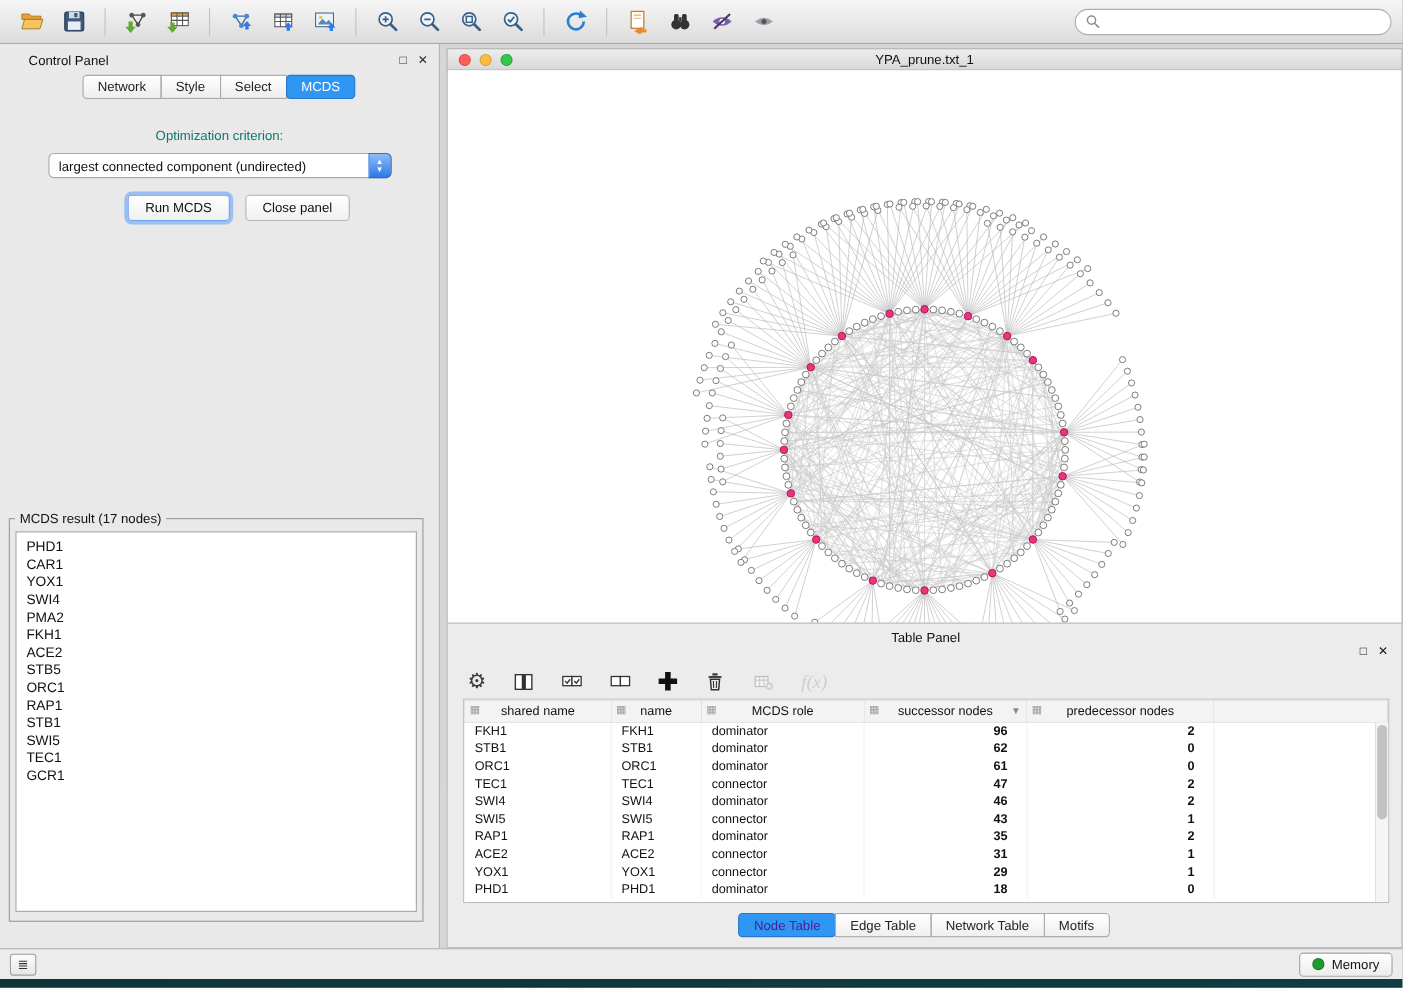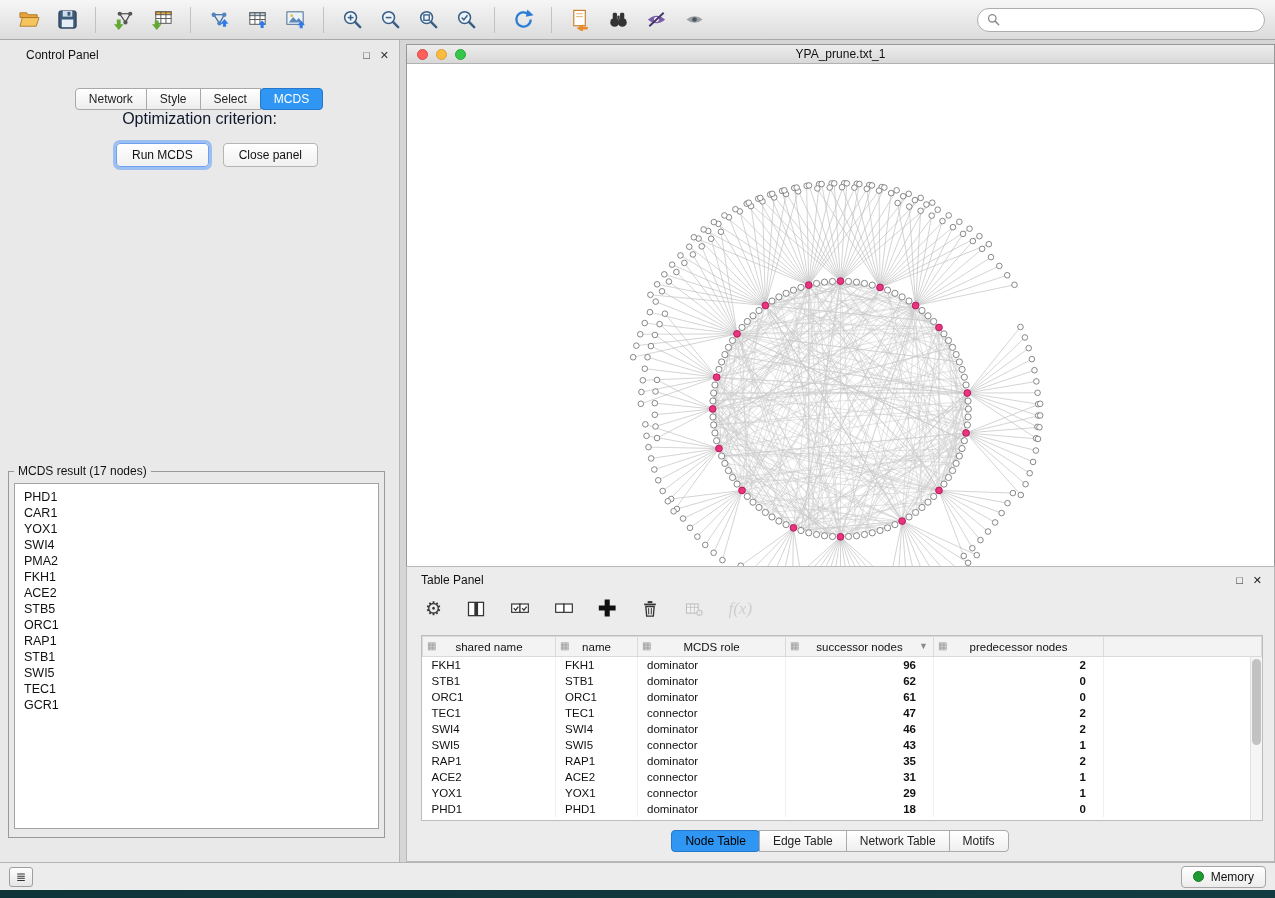--- a/index.html
+++ b/index.html
@@ -26,27 +26,27 @@
 
   
   .main { position:absolute; top:40px; left:0; right:0; bottom:28px; background:#d6d6d6; }
 
   
   .control-panel { position:absolute; top:0; bottom:0; left:0; width:400px; background:#e9e9e9;
     border-right:1px solid #b5b5b5; }
   .panel-titlebar { display:flex; align-items:center; padding:8px 10px 4px 26px; font-size:12px; color:#111; }
   .panel-titlebar .win-icons { margin-left:auto; display:flex; gap:10px; color:#333; font-size:11px; }
   .win-btn { cursor:default; line-height:11px; }
-  .cp-tabs { display:flex; justify-content:center; margin-top:22px;text-align:center; }
+  .cp-tabs { display:flex; justify-content:center; margin-top:2px;text-align:center; }
   .cp-tab { font-size:12px; padding:3px 13px; border:1px solid #a9a9a9;
     background:linear-gradient(#ffffff,#ededed); margin-left:-1px; color:#222; }
   .cp-tab:first-child { border-radius:4px 0 0 4px; }
   .cp-tab:last-child { border-radius:0 4px 4px 0; }
   .cp-tab.active { background:#2f96f3; color:#fff; border-color:#2577c9; border-radius:4px; }
-  .opt-label { text-align:center; font-size:16px; color:#0f172a; }
+  .opt-label { text-align:center; font-size:12px; margin-top:26px; color:#0f766e; }
   .dropdown { width:312px; margin:9px auto 0 auto; height:23px; border:1px solid #ababab; border-radius:5px;
     background:#fff; display:flex; align-items:center; font-size:12px; padding-left:9px; position:relative; color:#111; }
   .dropdown .stepper { position:absolute; right:-1px; top:-1px; bottom:-1px; width:21px;
     border-radius:0 5px 5px 0; background:linear-gradient(#8cbdfa,#2d7ae8);
     display:flex; flex-direction:column; align-items:center; justify-content:center;
     color:#fff; font-size:7px; line-height:7px; border:1px solid #2d6dc9; }
   .btn-row { display:flex; justify-content:center; gap:14px; margin-top:15px;padding-left:35px; }
   button.std { font:12px "Liberation Sans", sans-serif; padding:4px 15px;
     background:linear-gradient(#ffffff,#f0f0f0); border:1px solid #b5b5b5; border-radius:4px; color:#111; }
   button.std.focus-ring { box-shadow:0 0 0 3px rgba(90,157,246,.55); border-color:#6f9ff0; }
@@ -69,21 +69,21 @@
   .dot.red { background:#ff605c; border:1px solid #d94a44; }
   .dot.yellow { background:#fdbc40; border:1px solid #d8a133; }
   .dot.green { background:#34c749; border:1px solid #2aa63c; }
   .net-title { margin:0 auto; font-size:12px; color:#111; }
   .net-canvas { position:absolute; top:19px; left:0; right:0; bottom:0; background:#fff; }
   .net-canvas svg { width:100%; height:100%; display:block; }
 
   
   .table-panel { position:absolute; top:526px; left:2px; right:0; bottom:0; background:#ececec;
     border:1px solid #b9b9b9; }
-  .tp-titlebar { display:flex; align-items:center; padding:6px 12px 2px 14px; font-size:12px; color:#111; }
+  .tp-titlebar { display:flex; align-items:center; padding:6px 12px 2px 14px; font-size:12px; color:#111;flex-direction:column; }
   .tp-titlebar .win-icons { margin-left:auto; display:flex; gap:10px; font-size:11px; color:#222; }
   .tp-toolbar { height:36px; display:flex; align-items:center; gap:24px; padding:0 18px; margin-top:2px; }
   .ticon { display:flex; align-items:center; justify-content:center; background:none; border:none; height:28px; }
   .ticon svg { width:20px; height:20px; }
   .gear-glyph { font-size:19px; color:#3c3c3c; line-height:20px; }
   .plus-glyph { font-size:22px; font-weight:bold; color:#111; line-height:20px; }
   .fx-glyph { font-family:"Liberation Serif", serif; font-style:italic; font-size:17px; color:#a9a9a9; }
   .disabled-icon { opacity:.45; }
 
   .table-wrap { position:absolute; top:68px; left:14px; right:11px; bottom:40px;
@@ -99,21 +99,21 @@
   .node-table td.num { text-align:right; padding-right:17px;font-weight:bold; }
   .vscroll { position:absolute; top:21px; right:0; bottom:0; width:12px; background:#f5f5f5;
     border-left:1px solid #e0e0e0; }
   .vthumb { position:absolute; top:2px; left:1px; width:9px; height:86px; background:#c2c2c2; border-radius:5px; }
 
   .bottom-tabs { position:absolute; bottom:9px; left:0; right:0; display:flex; justify-content:center; }
   .bt-tab { font-size:12px; padding:3px 13px; border:1px solid #ababab;
     background:linear-gradient(#ffffff,#efefef); margin-left:-1px; color:#222; }
   .bt-tab:first-child { border-radius:4px 0 0 4px; }
   .bt-tab:last-child { border-radius:0 4px 4px 0; }
-  .bt-tab.active { background:#2f96f3; color:#000000; border-color:#2577c9; border-radius:4px; }
+  .bt-tab.active { background:#2f96f3; color:#4c1d95; border-color:#2577c9; border-radius:4px; }
 
   
   .statusbar { position:absolute; left:0; right:0; bottom:0; height:28px; background:#ececec;
     border-top:1px solid #b4b4b4; display:flex; align-items:center; padding:0 9px; }
   .menu-btn { width:24px; height:20px; border:1px solid #9e9e9e; border-radius:3px;
     background:linear-gradient(#fdfdfd,#e6e6e6); font-size:12px; line-height:12px; color:#333;
     display:flex; align-items:center; justify-content:center; }
   .memory-btn { margin-left:auto; display:flex; align-items:center; gap:7px;
     border:1px solid #a5a5a5; border-radius:4px; background:linear-gradient(#ffffff,#ececec);
     padding:2px 11px; font-size:12px; color:#111; height:22px; }
@@ -282,20 +282,27 @@
           <span class="win-btn">✕</span>
         </span>
       </div>
       <div class="cp-tabs" id="cp-tabs">
           <div class="cp-tab">Network</div>
           <div class="cp-tab">Style</div>
           <div class="cp-tab">Select</div>
           <div class="cp-tab active">MCDS</div>
         </div>
       <div class="opt-label">Optimization criterion:</div>
+      <div class="dropdown">
+        <span>largest connected component (undirected)</span>
+        <span class="stepper">
+            <span>▲</span>
+            <span>▼</span>
+          </span>
+      </div>
       <div class="btn-row">
         <button class="std focus-ring">Run MCDS</button>
         <button class="std">Close panel</button>
       </div>
       <fieldset class="result-box">
         <legend>MCDS result (17 nodes)</legend>
         <div class="result-list" id="mcds-list">
             <div class="mcds-item">PHD1</div>
             <div class="mcds-item">CAR1</div>
             <div class="mcds-item">YOX1</div>

